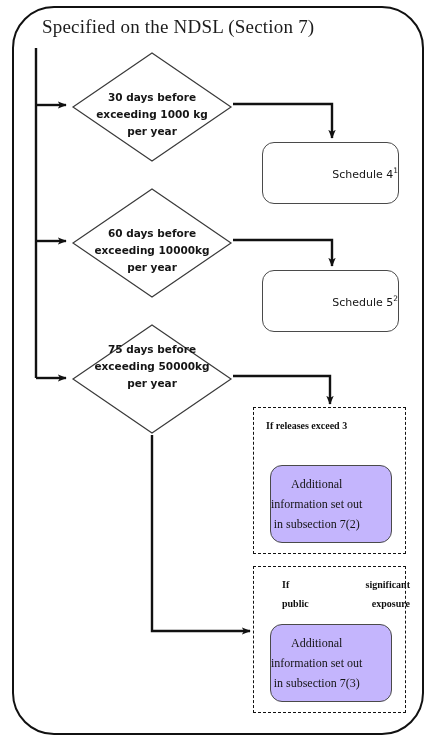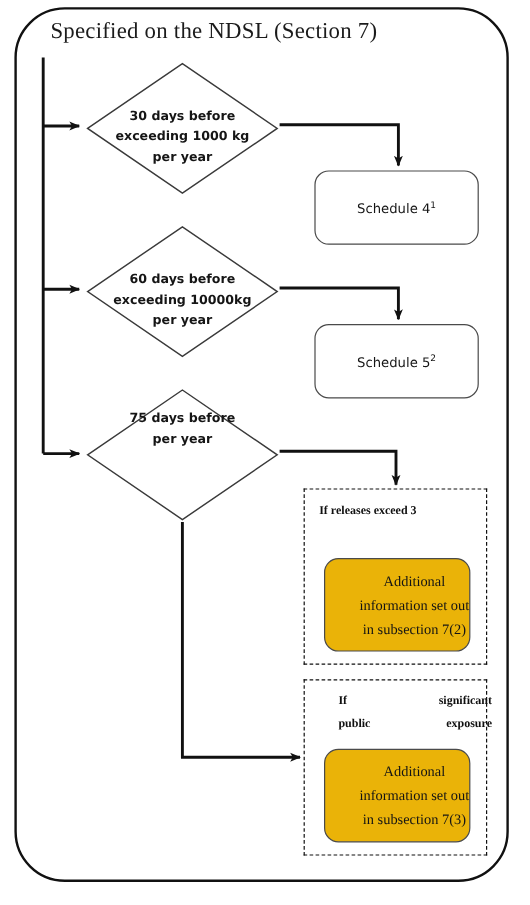--- a/index.html
+++ b/index.html
@@ -57,21 +57,21 @@
     font-weight: bold;
   }
   
   .sched-box {
     position: absolute;
     border: 1.4px solid #4a4a4a;
     border-radius: 12px;
     box-sizing: border-box;
     display: flex;
     align-items: center;
-    justify-content: center;
+    justify-content: flex-end;
     background: #ffffff;
   }
   .sched-text {
     font-family: "DejaVu Sans", sans-serif;
     font-size: 11px;
     color: #151515;
   }
   .sup {
     font-size: 7.5px;
     vertical-align: super;
@@ -93,24 +93,24 @@
   }
   .cond-title.justify {
     text-align: justify;
     text-align-last: justify;
   }
   .inner-box {
     position: absolute;
     border: 1.3px solid #4a4a4a;
     border-radius: 12px;
     box-sizing: border-box;
-    background: #eab308;
+    background: #c4b5fd;
     display: flex;
     align-items: center;
-    justify-content: flex-end;
+    justify-content: flex-start;
   }
   .inner-text {
     font-family: "Liberation Serif", serif;
     font-size: 12px;
     line-height: 20px;
     color: #141414;
     text-align: center;
   }
 </style>
 </head>
@@ -157,20 +157,21 @@
   </div>
 
   <div class="diamond-label" style="left:73px; top:225px; width:158px;">
     <div>60 days before</div>
     <div>exceeding 10000kg</div>
     <div>per year</div>
   </div>
 
   <div class="diamond-label" style="left:73px; top:341px; width:158px;">
     <div>75 days before</div>
+    <div>exceeding 50000kg</div>
     <div>per year</div>
   </div>
 
   <div class="sched-box" style="left:262px; top:142px; width:137px; height:62px;">
     <span class="sched-text"><span>Schedule 4</span><span class="sup">1</span></span>
   </div>
 
   <div class="sched-box" style="left:262px; top:270px; width:137px; height:62px;">
     <span class="sched-text"><span>Schedule 5</span><span class="sup">2</span></span>
   </div>

